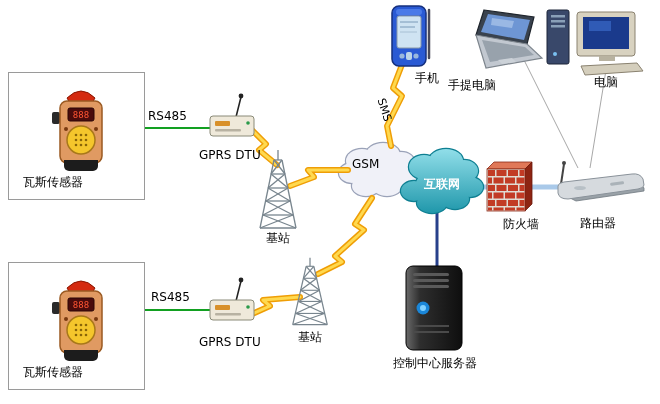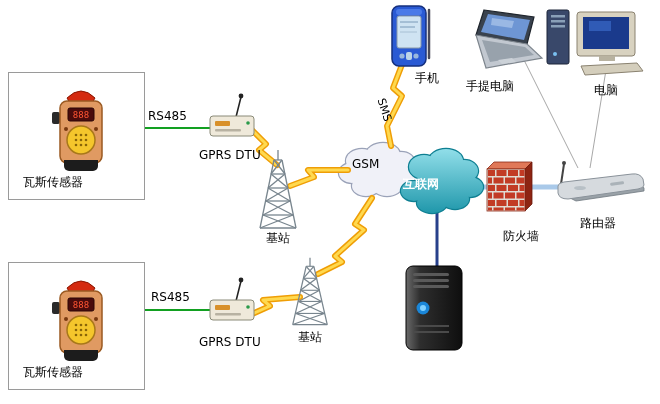--- a/index.html
+++ b/index.html
@@ -328,21 +328,22 @@
 
   <span class="lbl" style="left:23px;top:176px;">瓦斯传感器</span>
   <span class="lbl" style="left:23px;top:366px;">瓦斯传感器</span>
   <span class="lbl" style="left:148px;top:110px;">RS485</span>
   <span class="lbl" style="left:151px;top:291px;">RS485</span>
   <span class="lbl" style="left:199px;top:149px;">GPRS DTU</span>
   <span class="lbl" style="left:199px;top:336px;">GPRS DTU</span>
   <span class="lbl" style="left:266px;top:232px;">基站</span>
   <span class="lbl" style="left:298px;top:331px;">基站</span>
   <span class="lbl" style="left:352px;top:158px;">GSM</span>
-  <span class="lbl white" style="left:403px;top:178px;">互联网</span>
-  <span class="lbl" style="left:491px;top:230px;padding-left:12px;">防火墙</span>
+  <span class="lbl white" style="left:424px;top:178px;">互联网</span>
+  <span class="lbl" style="left:491px;top:218px;padding-left:12px;">防火墙</span>
   <span class="lbl" style="left:580px;top:217px;">路由器</span>
   <span class="lbl" style="left:415px;top:72px;">手机</span>
-  <span class="lbl" style="left:466px;top:80px;">手提电脑</span>
-  <span class="lbl" style="left:594px;top:84px;">电脑</span>
+  <span class="lbl" style="left:448px;top:80px;font-family:Liberation Mono, monospace;">手提电脑</span>
+  <span class="lbl" style="left:594px;top:76px;">电脑</span>
+  <span class="lbl" style="left:393px;top:357px;">控制中心服务器</span>
   <span class="lbl" id="sms-label" style="left:386px;top:97px;">SMS</span>
 
 </div>
 
 </body></html>

